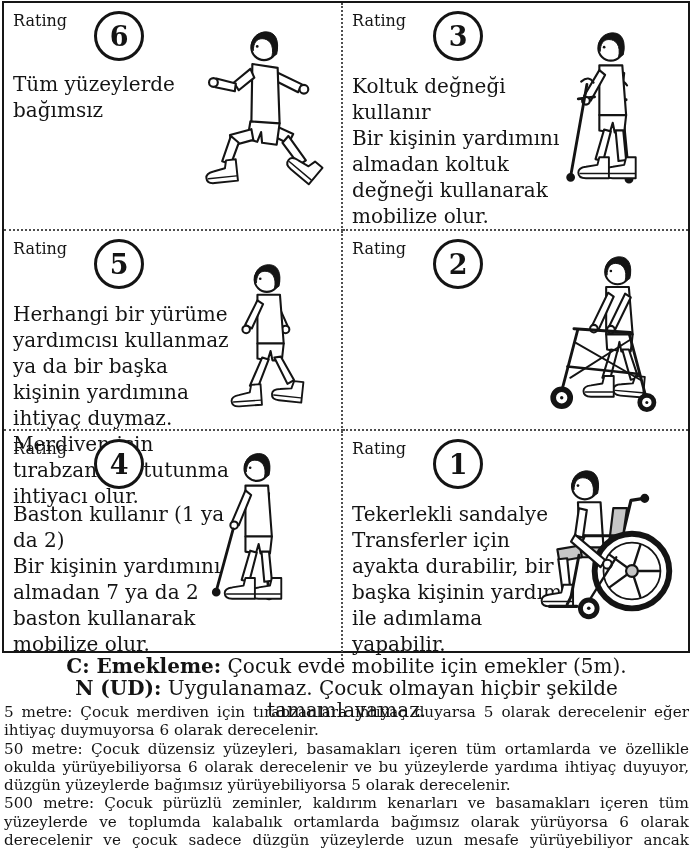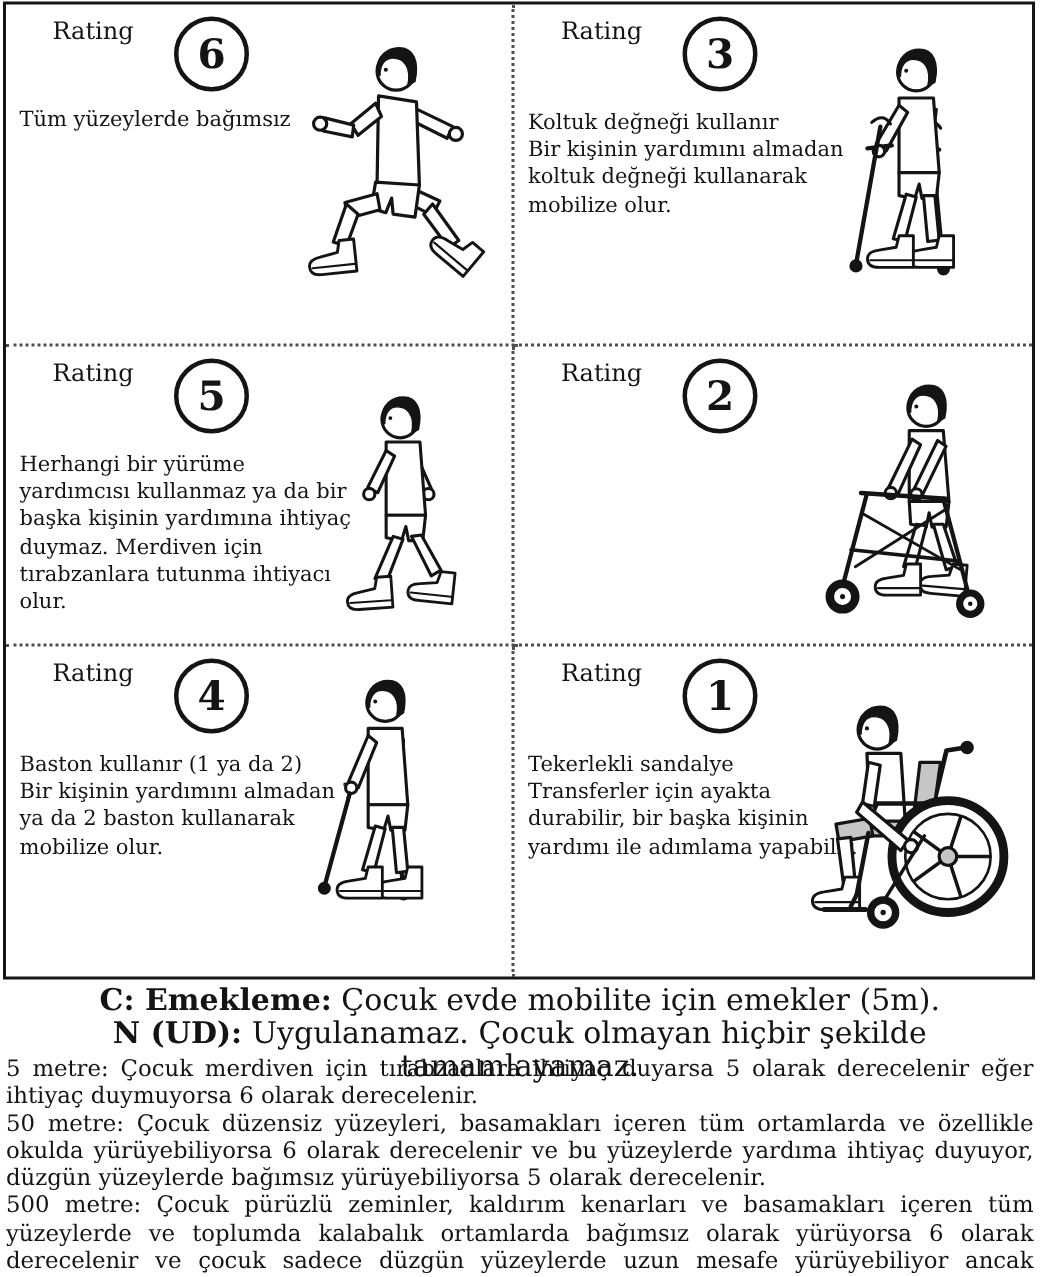--- a/index.html
+++ b/index.html
@@ -7,25 +7,25 @@
         font-family:"DejaVu Serif", serif;overflow:hidden;}
 
   
   .fm-table{position:absolute;left:2px;top:1px;width:684px;height:648px;
             border:2.5px solid #161616;display:grid;
             grid-template-columns:339px 1fr;grid-template-rows:228px 200px 1fr;}
   .cell{position:relative;padding:7px 9px;box-sizing:border-box;}
   .cell.colL{border-right:2px dotted #4f4f4f;}
   .cell.rowT{border-bottom:2px dotted #4f4f4f;}
   .cell-header{display:flex;align-items:flex-start;}
-  .rating-word{font-size:16px;line-height:1.1;padding-top:2px;margin-left:22px;}
+  .rating-word{font-size:16px;line-height:1.1;padding-top:2px;}
   .rating-circle{margin-left:27px;margin-top:1px;width:44px;height:44px;border:3.5px solid #141414;
             border-radius:50%;display:flex;align-items:center;justify-content:center;
             font-size:27px;font-weight:bold;background:#fff;}
-  .desc{margin-top:12px;max-width:224px;font-size:14px;line-height:1.3;}
+  .desc{margin-top:12px;max-width:224px;font-size:20px;line-height:1.3;}
   .c0 .desc{max-width:200px;margin-top:10px;}
   .desc-title,.desc-body{display:block;}
   svg.fig{position:absolute;}
   .c0 svg.fig{right:3px;top:24px;width:146px;height:180px;}
   .c1 svg.fig{right:14px;top:26px;width:134px;height:177px;}
   .c2 svg.fig{right:16px;top:28px;width:122px;height:169px;}
   .c3 svg.fig{right:8px;top:22px;width:142px;height:175px;}
   .c4 svg.fig{right:22px;top:18px;width:132px;height:176px;}
   .c5 svg.fig{right:4px;top:28px;width:162px;height:172px;}
 

